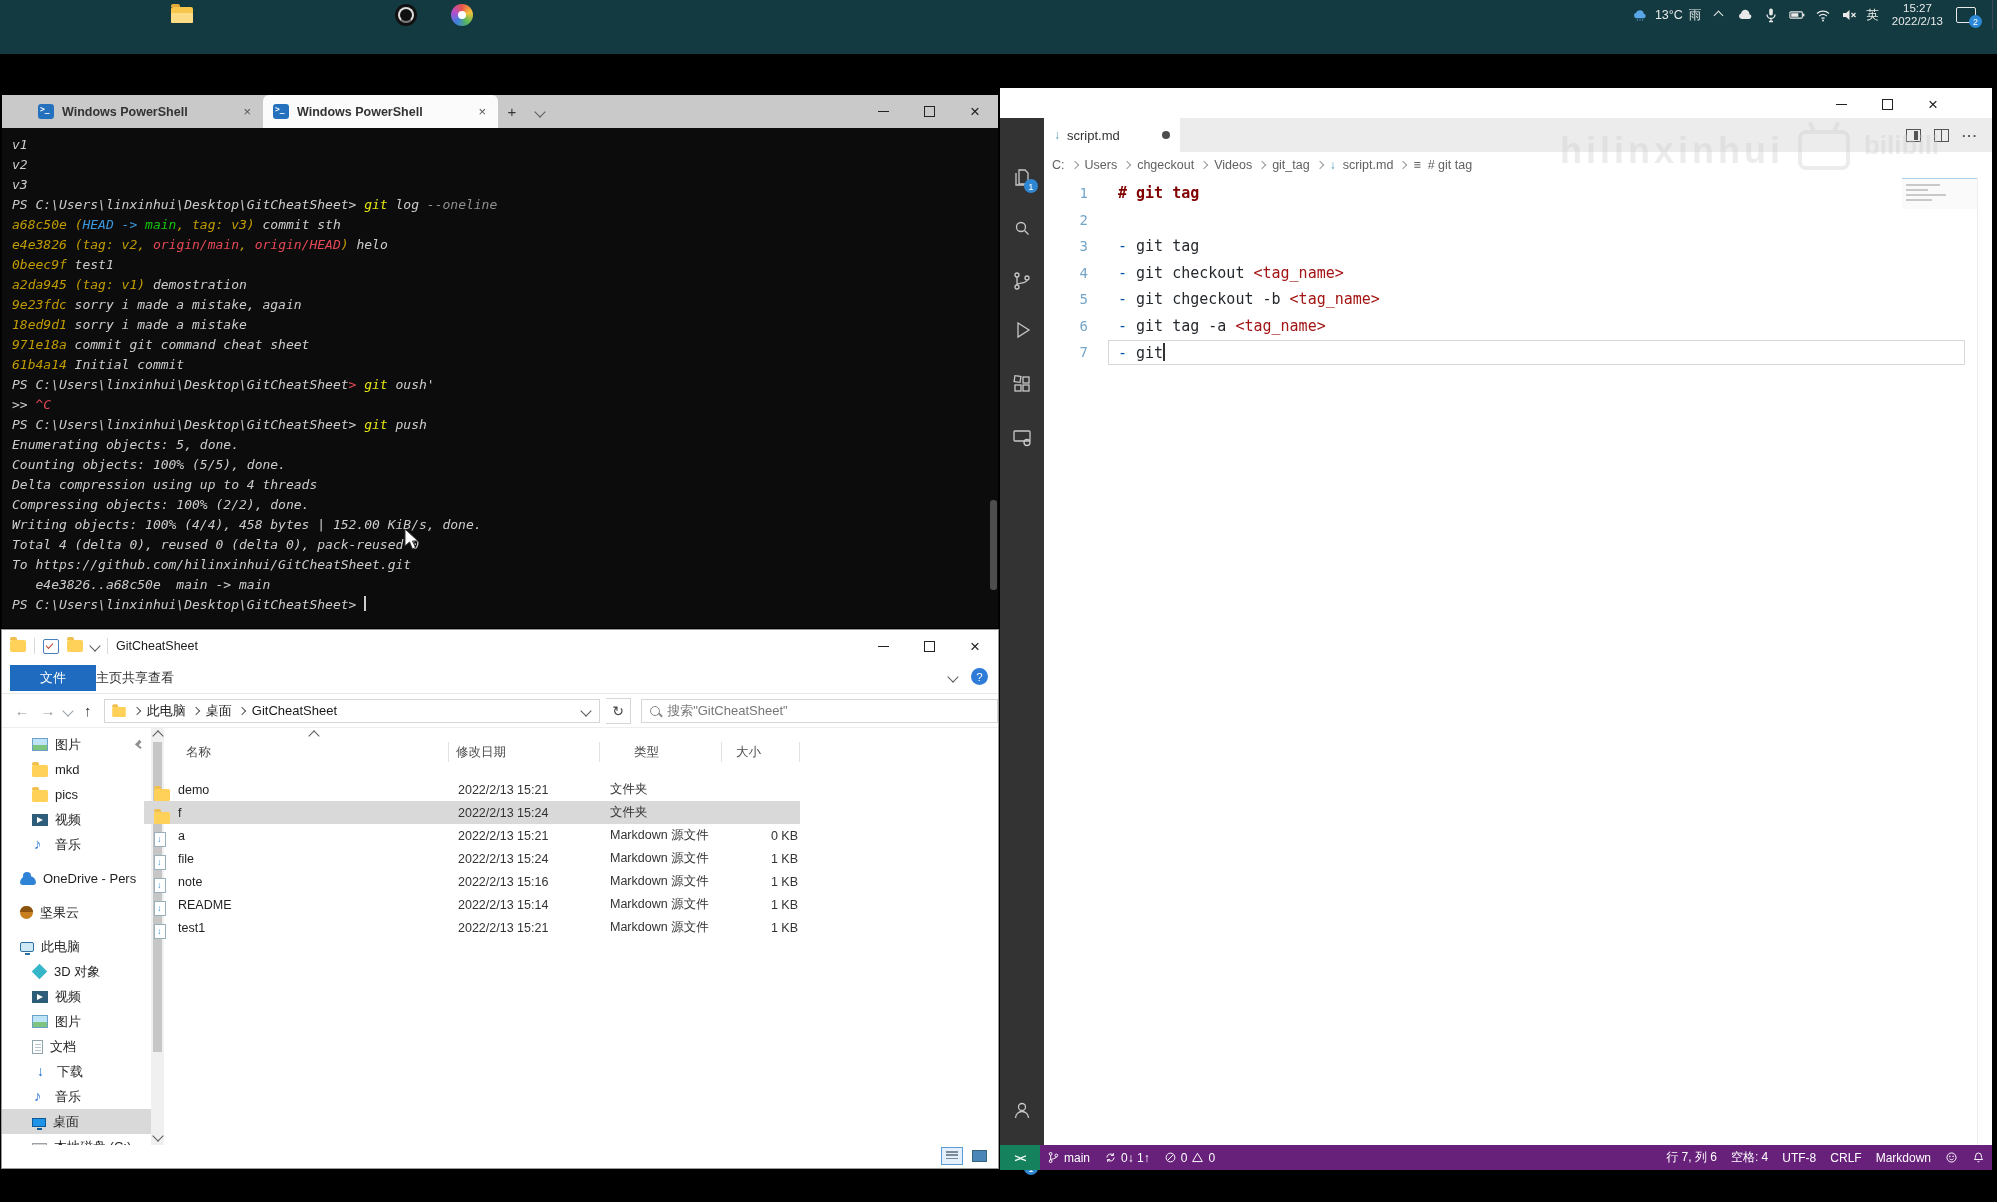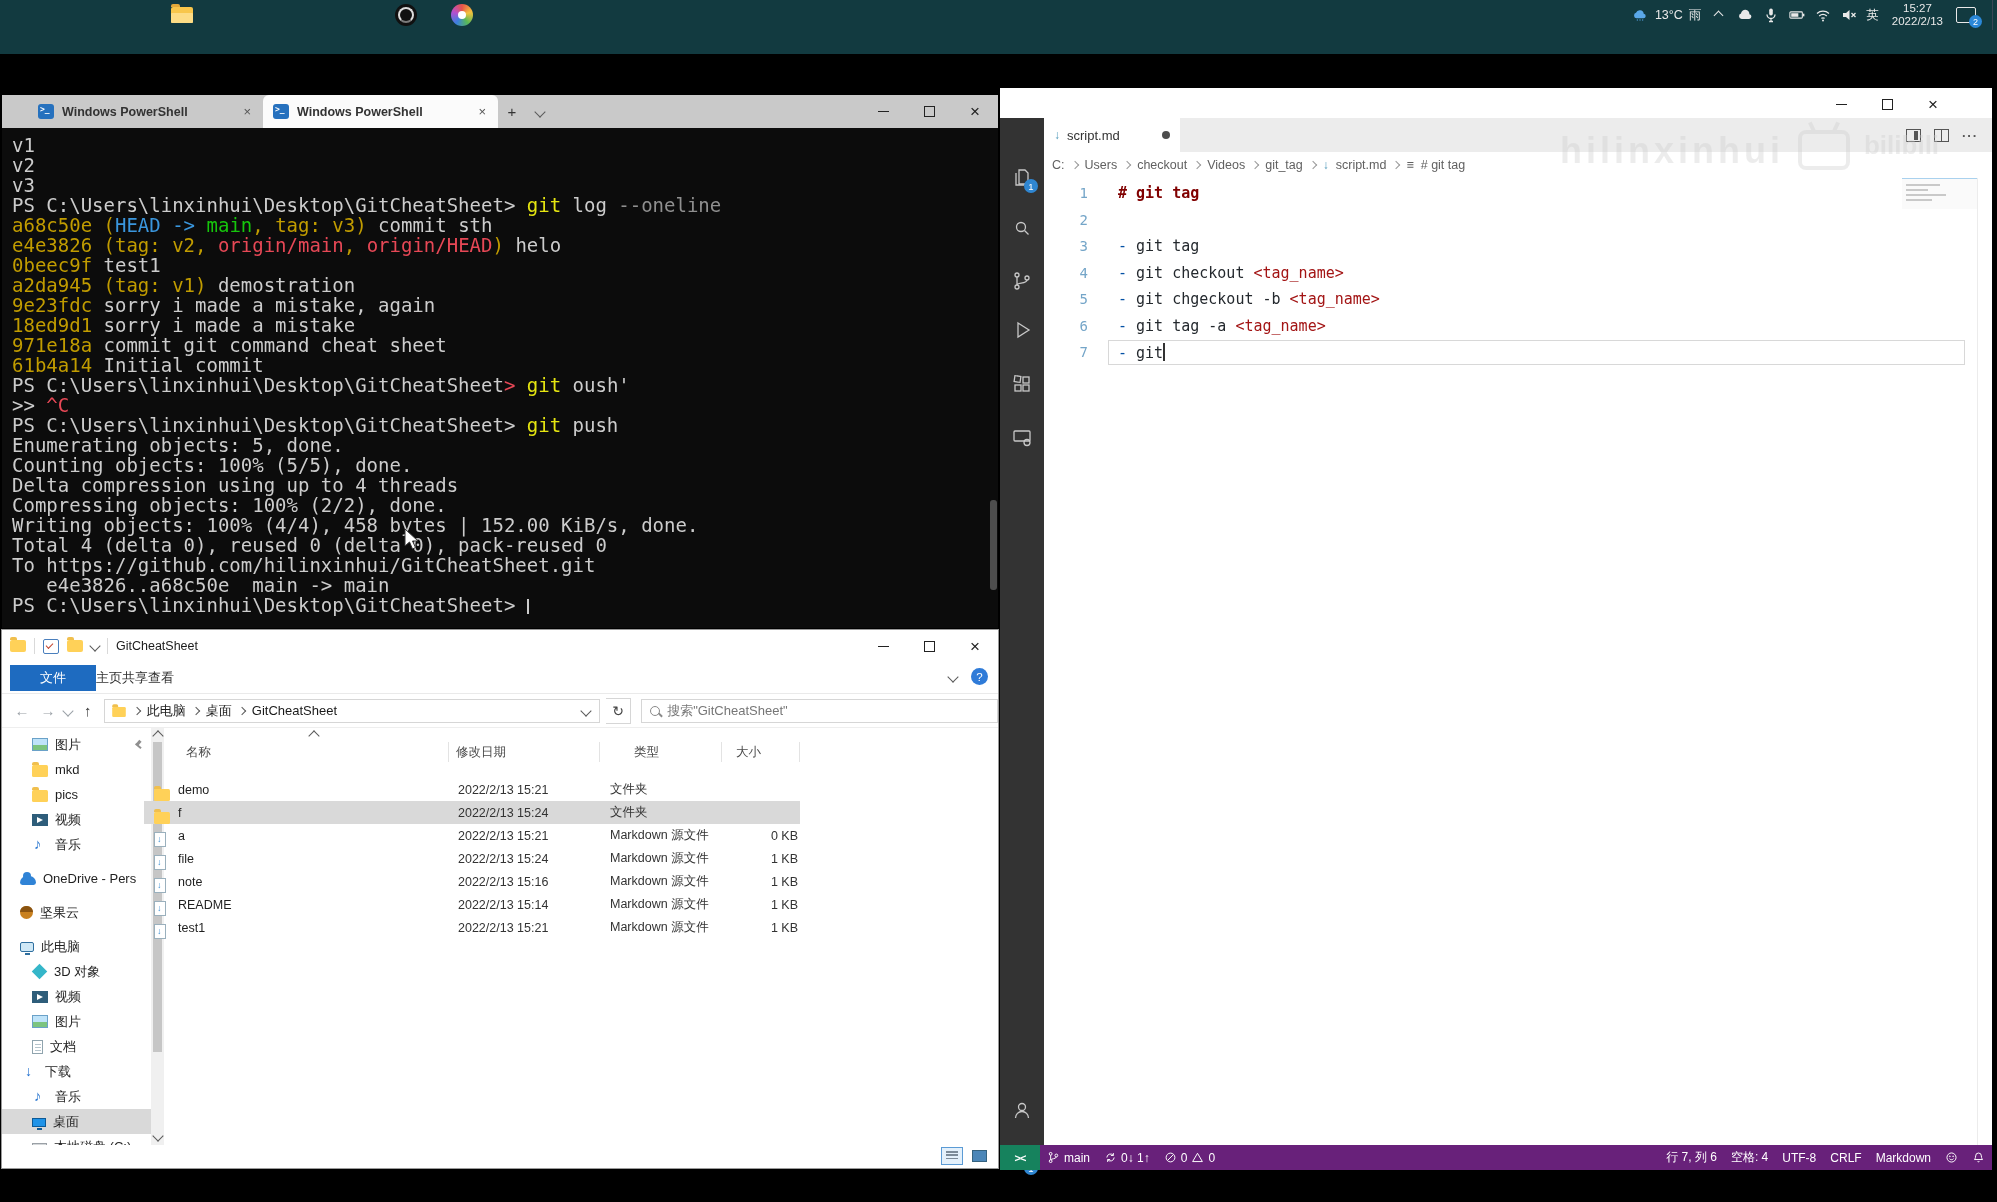--- a/index.html
+++ b/index.html
@@ -33,21 +33,21 @@
   .t-tab .ps-ic::after{content:">_";position:absolute;left:2px;top:1px;font-size:8px;font-weight:bold;color:#fff;font-family:"DejaVu Sans Mono",monospace;}
   .t-tab .t-label{flex:1;white-space:nowrap;overflow:hidden;font-weight:bold;}
   .t-tab .t-close{color:#555;font-size:13px;padding:0 2px;}
   .t-btn{width:28px;display:flex;align-items:center;justify-content:center;color:#333;font-size:15px;}
   #term-winbtns{position:absolute;right:0;top:0;height:33px;display:flex;}
   .wbtn{width:46px;height:33px;display:flex;align-items:center;justify-content:center;color:#222;}
   .gl-min{display:block;width:11px;border-top:1.5px solid #222;}
   .gl-max{display:block;width:9px;height:9px;border:1.2px solid #222;}
   .gl-close::after{content:"×";font-size:17px;line-height:1;}
   #term-lines{position:absolute;left:0;top:33px;right:0;bottom:0;padding:7px 0 0 10px;
-              font-family:"DejaVu Sans Mono",monospace;font-size:19px;line-height:20px;white-space:pre;color:#cccccc;overflow:hidden;}
+              font-family:"DejaVu Sans Mono",monospace;font-size:13px;line-height:20px;white-space:pre;color:#cccccc;overflow:hidden;font-style:italic;}
   .seg-p{color:#cccccc;} .seg-y{color:#c19c00;} .seg-c{color:#3a96dd;} .seg-g{color:#16c60c;}
   .seg-r{color:#e74856;} .seg-cmd{color:#e5e510;} .seg-prm{color:#8f8f8f;}
   .tcursor{display:inline-block;width:2px;height:15px;background:#cccccc;vertical-align:-2px;}
   #term-scroll{position:absolute;right:1px;top:405px;width:7px;height:90px;background:#4d4d4d;border-radius:3px;}
 
   
   #exp{left:2px;top:630px;width:996px;height:538px;background:#fff;z-index:5;outline:1px solid #9a9a9a;font-size:13px;color:#222;}
   #exp-title{left:0;top:0;width:100%;height:32px;display:flex;align-items:center;gap:8px;padding-left:8px;box-sizing:border-box;}
   .qa-sep{width:1px;height:16px;background:#d9d9d9;}
   .qa-folder{width:16px;height:12px;background:#ffd158;border-radius:2px;position:relative;}
@@ -335,21 +335,21 @@
             <span>视频</span>
           </div>
           <div class="side-item" style="top: 281px; padding-left: 30px;">
             <span class="ic ic-pic"></span>
             <span>图片</span>
           </div>
           <div class="side-item" style="top: 306px; padding-left: 30px;">
             <span class="ic ic-doc"></span>
             <span>文档</span>
           </div>
-          <div class="side-item" style="top: 331px; padding-left: 20px;">
+          <div class="side-item" style="top: 331px; padding-left: 32px;">
             <span class="ic ic-down"></span>
             <span>下载</span>
           </div>
           <div class="side-item" style="top: 356px; padding-left: 30px;">
             <span class="ic ic-music"></span>
             <span>音乐</span>
           </div>
           <div class="side-item sel" style="top: 381px; padding-left: 30px;">
             <span class="ic ic-desk"></span>
             <span>桌面</span>
@@ -492,21 +492,21 @@
         <span class="va-ic split"></span>
         <span class="va-ic cols"></span>
         <span class="va-more">···</span>
       </div>
     </div>
     <div id="vsc-crumbs" class="abs">
         <span>C:</span>
         <span class="cv cv-r"></span>
         <span>Users</span>
         <span class="cv cv-r"></span>
-        <span>checkout</span>
+        <span>chgeckout</span>
         <span class="cv cv-r"></span>
         <span>Videos</span>
         <span class="cv cv-r"></span>
         <span>git_tag</span>
         <span class="cv cv-r"></span>
         <span class="md-glyph">↓</span>
         <span>script.md</span>
         <span class="cv cv-r"></span>
         <span>≡</span>
         <span># git tag</span>

